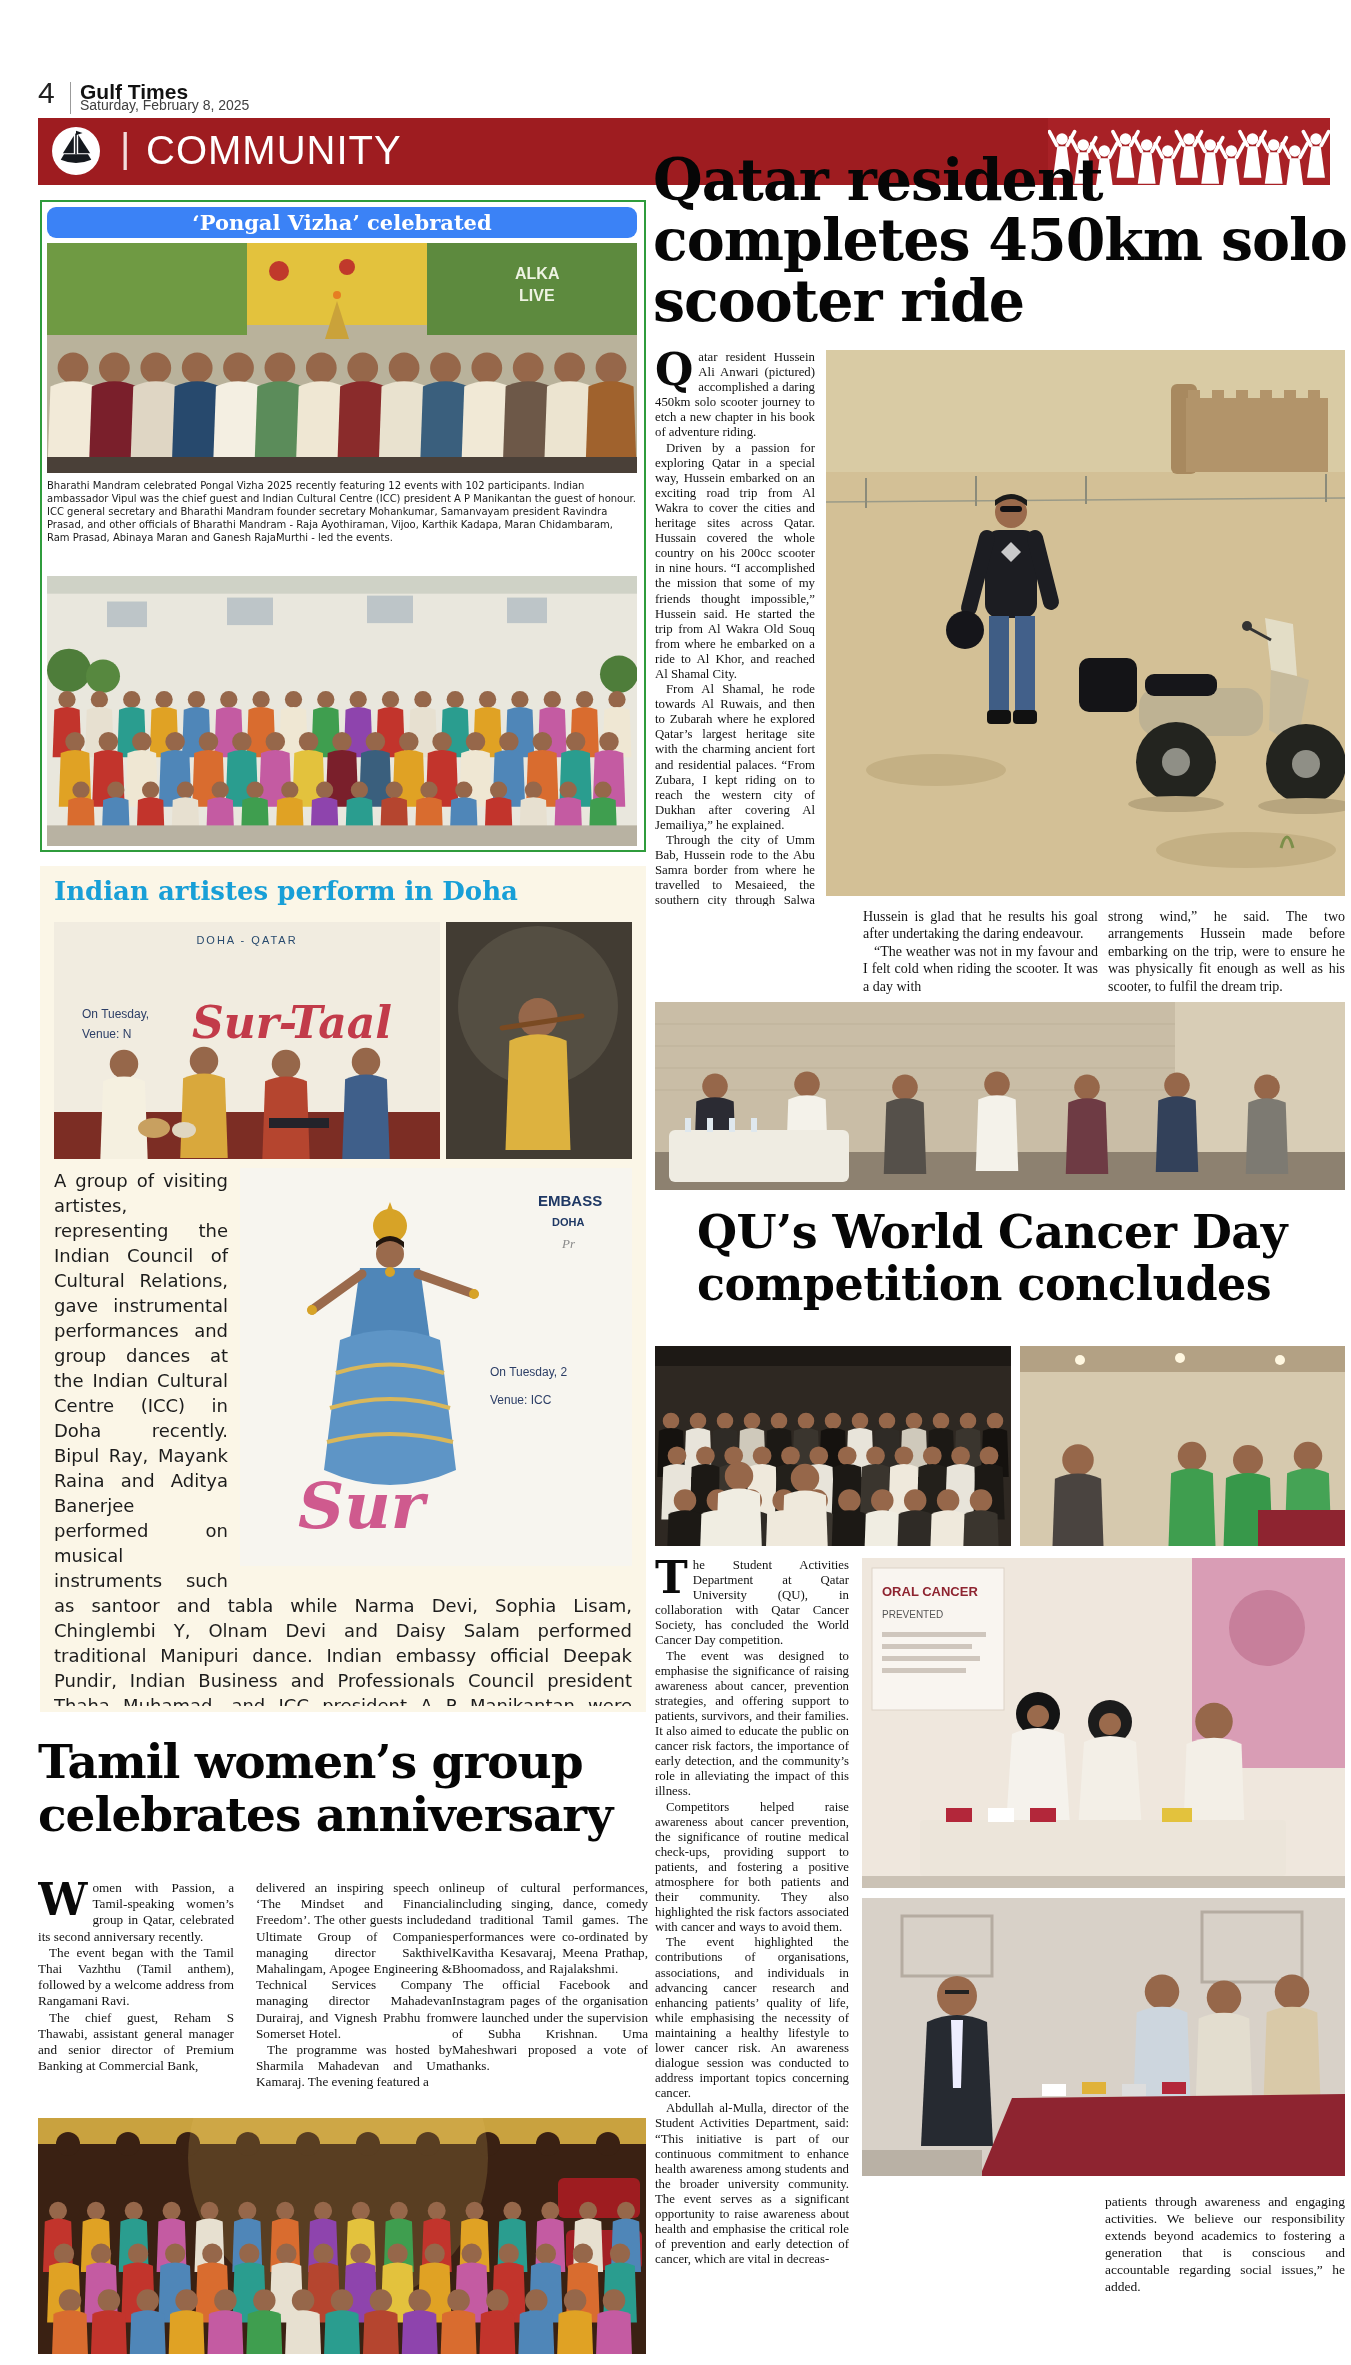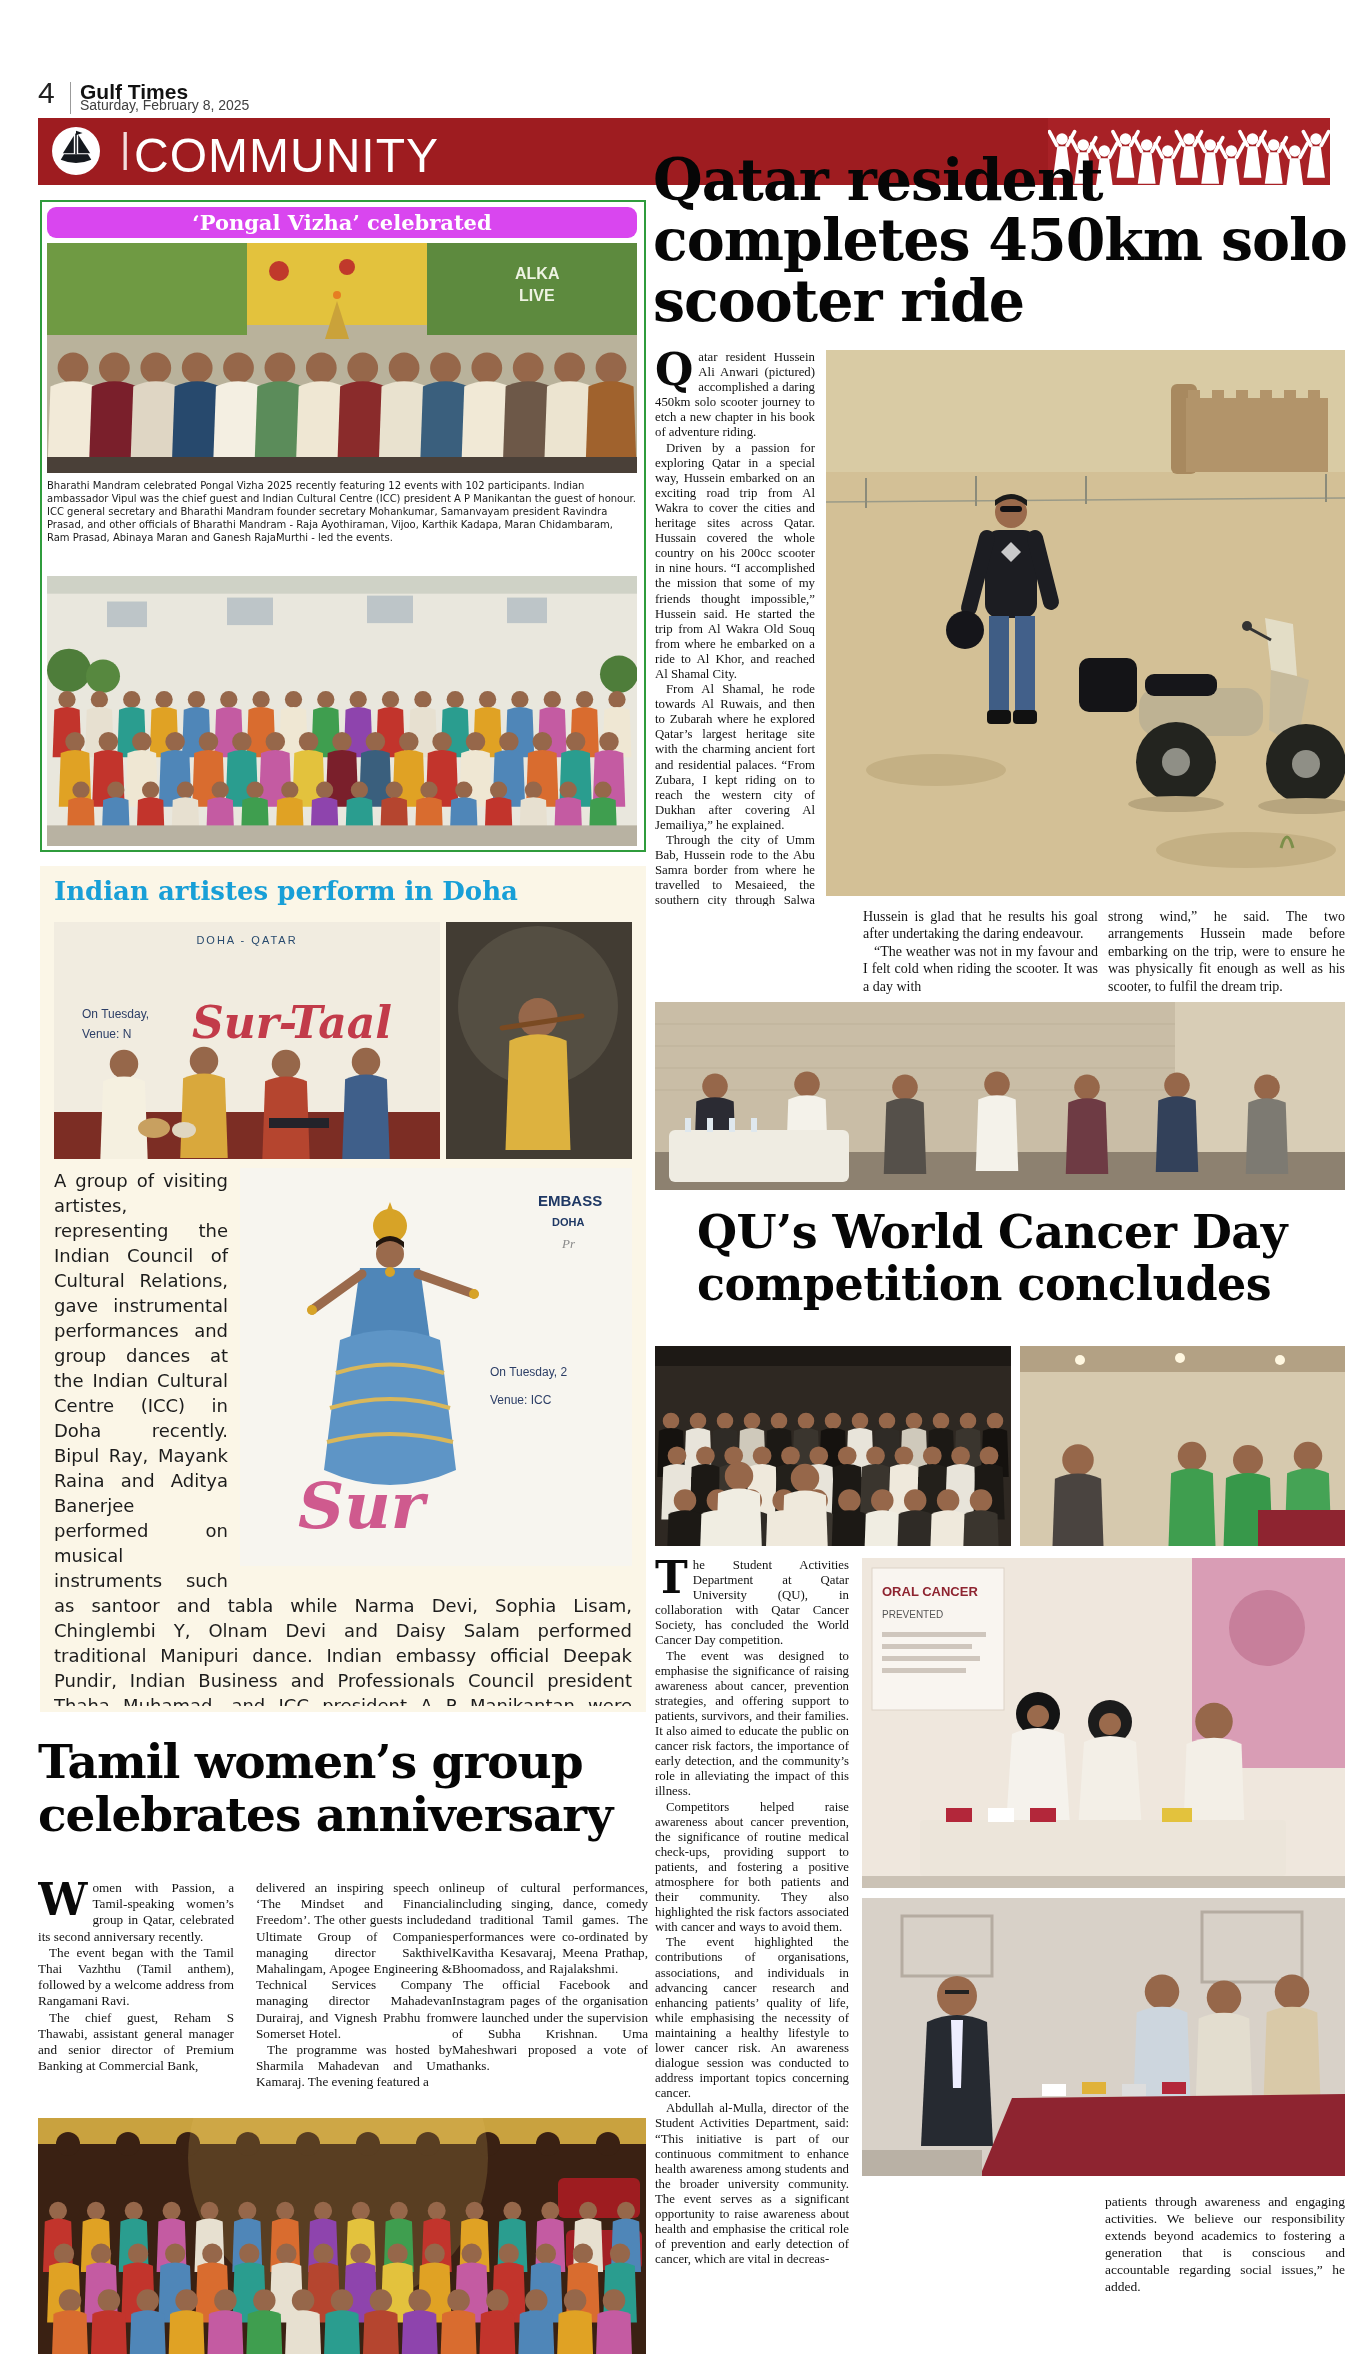--- a/index.html
+++ b/index.html
@@ -8,25 +8,25 @@
   .abs{position:absolute;}
   
   .pagenum{left:38px;top:76px;font-size:30px;font-weight:400;color:#222;}
   .mastrule{left:70px;top:82px;width:1px;height:32px;background:#9b9b9b;}
   .paper{left:80px;top:80px;font-size:21px;font-weight:bold;color:#111;}
   .pdate{left:80px;top:97px;font-size:14px;color:#404040;}
   
   .banner{left:38px;top:118px;width:1292px;height:67px;background:#9e1c20;}
   .logo-circle{position:absolute;left:14px;top:9px;width:48px;height:48px;background:#ffffff;border-radius:50%;}
   .bdiv{position:absolute;left:82px;top:8px;font-size:40px;color:#f3dcdc;font-weight:300;}
-  .bsection{position:absolute;left:96px;top:10px;font-size:48px;letter-spacing:1px;color:#ffffff;font-weight:400;}
+  .bsection{position:absolute;left:108px;top:10px;font-size:40px;letter-spacing:1px;color:#ffffff;font-weight:400;}
   .crowd{position:absolute;right:0;top:0;width:282px;height:67px;}
   
   .pongal-box{left:40px;top:200px;width:606px;height:652px;border:2px solid #2f9c3c;box-sizing:border-box;background:#fff;}
-  .pongal-bar{left:47px;top:207px;width:590px;height:31px;background:#d946ef;border-radius:9px;
+  .pongal-bar{left:47px;top:207px;width:590px;height:31px;background:#3b82f6;border-radius:9px;
               color:#fff;font-family:"DejaVu Serif",serif;font-weight:bold;font-size:21px;
               text-align:center;line-height:31px;}
   .photo{display:block;}
   .ph-p1{left:47px;top:243px;width:590px;height:230px;}
   .pongal-cap{left:47px;top:479px;width:590px;height:93px;overflow:hidden;
               font-size:10px;line-height:1.3;color:#1a1a1a;font-family:"DejaVu Sans",sans-serif;}
   .ph-p2{left:47px;top:576px;width:590px;height:270px;}
   
   .art-box{left:40px;top:866px;width:606px;height:846px;background:#fbf6e7;}
   .art-head{left:54px;top:876px;width:580px;font-family:"DejaVu Serif",serif;font-weight:bold;

